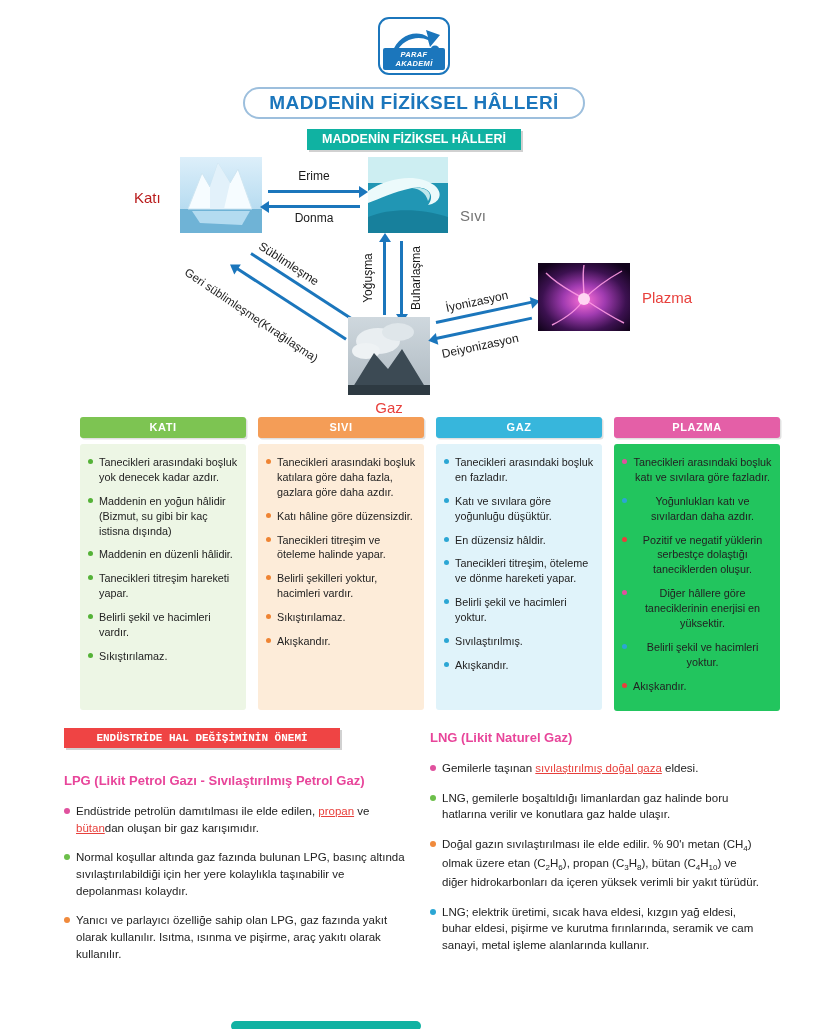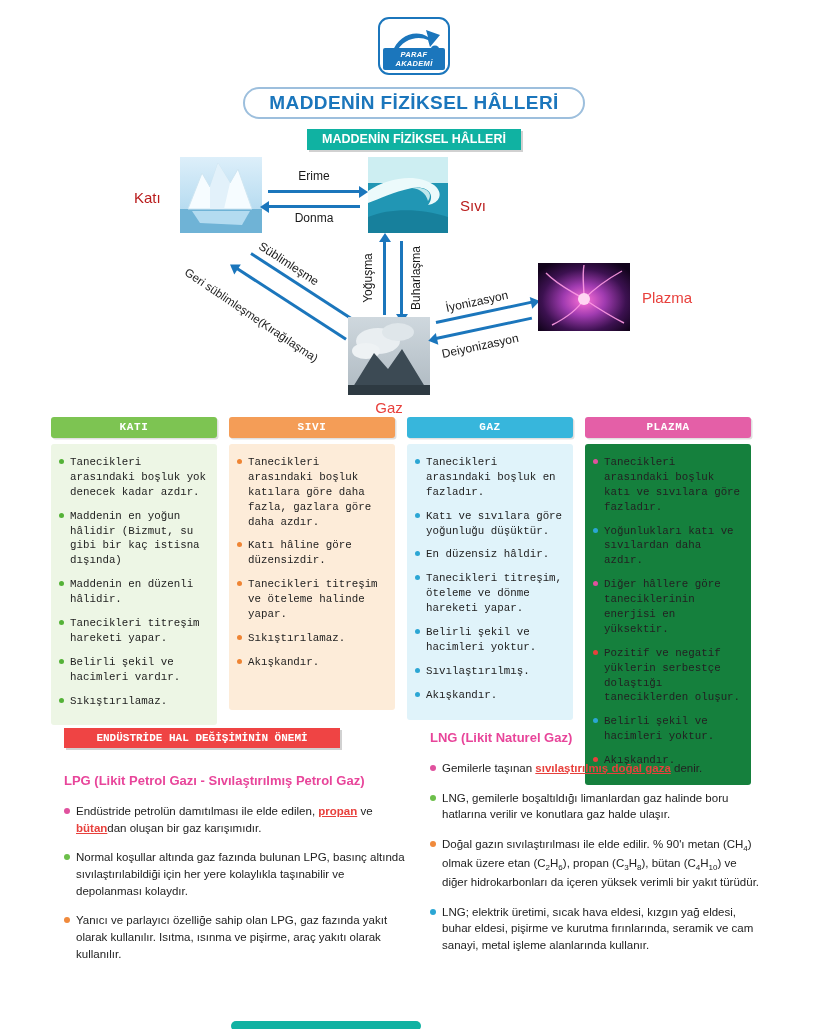--- a/index.html
+++ b/index.html
@@ -42,31 +42,31 @@
   .harrow.right::after { content:""; position:absolute; right:-8px; top:-4.5px;
     border-left:9px solid #1b76bc; border-top:6px solid transparent; border-bottom:6px solid transparent; }
   .harrow.left::before { content:""; position:absolute; left:-8px; top:-4.5px;
     border-right:9px solid #1b76bc; border-top:6px solid transparent; border-bottom:6px solid transparent; }
   .varrow { position:absolute; width:3px; background:#1b76bc; }
   .varrow.up::before { content:""; position:absolute; top:-8px; left:-4.5px;
     border-bottom:9px solid #1b76bc; border-left:6px solid transparent; border-right:6px solid transparent; }
   .varrow.down::after { content:""; position:absolute; bottom:-8px; left:-4.5px;
     border-top:9px solid #1b76bc; border-left:6px solid transparent; border-right:6px solid transparent; }
   
-  .cols { position:absolute; left:51px; top:416px; width:700px; display:flex; gap:12px;font-family:Liberation Mono, monospace; }
+  .cols { position:absolute; left:80px; top:416px; width:700px; display:flex; gap:12px; }
   .col { flex:1; min-width:0; }
   .col-head {
     height:21px; line-height:21px; border-radius:3px; color:#fff; font-weight:bold;
     font-size:11px; text-align:center; letter-spacing:.6px; box-shadow:1.5px 1.5px 0 rgba(0,0,0,.12);
   }
   .col-body { margin-top:6px; border-radius:3px; padding:11px 8px 8px 8px; min-height:266px; box-sizing:border-box; }
   .li { display:flex; gap:6px; margin-bottom:9px; font-size:10.8px; line-height:1.38; color:#222; }
   .li .dot { flex:none; width:5px; height:5px; border-radius:50%; margin-top:4px; }
   .li .li-text { min-width:0; }
-  .hl { color:#e8403c; font-weight:bold; text-decoration:underline; }
+  .hl { color:#e8403c; font-weight:normal; text-decoration:underline; }
   sub { font-size:70%; }
   
   .bottom-left { position:absolute; left:64px; top:727px; width:342px; }
   .bottom-right { position:absolute; left:430px; top:727px; width:334px; }
   .banner-industry { width:276px; height:20px; line-height:20px; font-size:11px; }
   .sub-title { font-size:13px; font-weight:bold; margin-top:25px; }
   .bottom-right .sub-title { margin-top:2px; }
   .text-list { margin-top:15px; }
   .text-list .li { font-size:11.5px; line-height:1.45; margin-bottom:13px; }
   .text-list .li .dot { width:6px; height:6px; margin-top:5px; }
@@ -117,21 +117,21 @@
   <div class="dimg" style="left:368px;top:156px;width:80px;height:76px;">
     <svg width="80" height="76" viewBox="0 0 80 76">
       <rect width="80" height="30" fill="#cdeef2"></rect>
       <rect y="26" width="80" height="50" fill="#2196b4"></rect>
       <path d="M0 60 C 24 50, 56 52, 80 60 L80 76 L0 76 Z" fill="#17809c"></path>
       <path d="M0 34 C 20 20, 50 16, 66 28 C 76 36, 72 46, 60 48 C 68 38, 60 28, 44 31 C 24 35, 12 42, 0 46 Z" fill="#ecfafb"></path>
       <path d="M44 31 C 58 29, 66 36, 60 44 C 58 36, 52 32, 44 31 Z" fill="#bfe7ec"></path>
     </svg>
   </div>
 
-  <span class="state-label" style="left: 460px; top: 196px; color: #b91c1c;">Sıvı</span>
+  <span class="state-label" style="left: 460px; top: 206px; color: #737373;">Sıvı</span>
 
   <span class="tlabel centered" style="left:328px;top:270px;width:80px;transform:rotate(-90deg);transform-origin:center;">Yoğuşma</span>
   <div class="varrow up" style="left:383px;top:240px;height:74px;"></div>
   <div class="varrow down" style="left:400px;top:240px;height:74px;"></div>
   <span class="tlabel centered" style="left:371px;top:270px;width:90px;transform:rotate(-90deg);transform-origin:center;">Buharlaşma</span>
 
   <span class="tlabel" style="left:260px;top:237px;transform:rotate(33deg);">Süblimleşme</span>
   <div class="harrow right" style="left:251px;top:251px;width:130px;transform:rotate(33deg);"></div>
   <div class="harrow left" style="left:237px;top:266px;width:130px;transform:rotate(33deg);"></div>
   <span class="tlabel" style="left:186px;top:264px;transform:rotate(34deg);font-size:11.5px;">Geri süblimleşme(Kırağılaşma)</span>
@@ -222,20 +222,24 @@
           <div class="li">
             <span class="dot" style="background-color: rgb(239, 132, 51);"></span>
             <span class="li-text"><span>Katı hâline göre düzensizdir.</span></span>
           </div>
           <div class="li">
             <span class="dot" style="background-color: rgb(239, 132, 51);"></span>
             <span class="li-text"><span>Tanecikleri titreşim ve öteleme halinde yapar.</span></span>
           </div>
           <div class="li">
             <span class="dot" style="background-color: rgb(239, 132, 51);"></span>
+            <span class="li-text"><span>Belirli şekilleri yoktur, hacimleri vardır.</span></span>
+          </div>
+          <div class="li">
+            <span class="dot" style="background-color: rgb(239, 132, 51);"></span>
             <span class="li-text"><span>Sıkıştırılamaz.</span></span>
           </div>
           <div class="li">
             <span class="dot" style="background-color: rgb(239, 132, 51);"></span>
             <span class="li-text"><span>Akışkandır.</span></span>
           </div>
         </div>
     </div>
     <div class="col">
       <div class="col-head" style="background-color: rgb(55, 182, 220);">GAZ</div>
@@ -265,36 +269,36 @@
             <span class="li-text"><span>Sıvılaştırılmış.</span></span>
           </div>
           <div class="li">
             <span class="dot" style="background-color: rgb(43, 166, 212);"></span>
             <span class="li-text"><span>Akışkandır.</span></span>
           </div>
         </div>
     </div>
     <div class="col">
       <div class="col-head" style="background-color: rgb(228, 95, 167);">PLAZMA</div>
-      <div class="col-body" style="background-color: #15803d;">
+      <div class="col-body" style="background-color: #22c55e; text-align: center;">
           <div class="li">
             <span class="dot" style="background-color: rgb(224, 81, 158);"></span>
             <span class="li-text"><span>Tanecikleri arasındaki boşluk katı ve sıvılara göre fazladır.</span></span>
           </div>
           <div class="li">
             <span class="dot" style="background-color: rgb(43, 166, 212);"></span>
             <span class="li-text"><span>Yoğunlukları katı ve sıvılardan daha azdır.</span></span>
           </div>
           <div class="li">
+            <span class="dot" style="background-color: rgb(232, 64, 60);"></span>
+            <span class="li-text"><span>Pozitif ve negatif yüklerin serbestçe dolaştığı taneciklerden oluşur.</span></span>
+          </div>
+          <div class="li">
             <span class="dot" style="background-color: rgb(224, 81, 158);"></span>
             <span class="li-text"><span>Diğer hâllere göre taneciklerinin enerjisi en yüksektir.</span></span>
-          </div>
-          <div class="li">
-            <span class="dot" style="background-color: rgb(232, 64, 60);"></span>
-            <span class="li-text"><span>Pozitif ve negatif yüklerin serbestçe dolaştığı taneciklerden oluşur.</span></span>
           </div>
           <div class="li">
             <span class="dot" style="background-color: rgb(43, 166, 212);"></span>
             <span class="li-text"><span>Belirli şekil ve hacimleri yoktur.</span></span>
           </div>
           <div class="li">
             <span class="dot" style="background-color: rgb(232, 64, 60);"></span>
             <span class="li-text"><span>Akışkandır.</span></span>
           </div>
         </div>
@@ -318,21 +322,21 @@
           <span class="li-text"><span>Yanıcı ve parlayıcı özelliğe sahip olan LPG, gaz fazında yakıt olarak kullanılır. Isıtma, ısınma ve pişirme, araç yakıtı olarak kullanılır.</span></span>
         </div>
       </div>
   </div>
 
   <div class="bottom-right">
     <div class="sub-title" style="color: rgb(232, 69, 154);">LNG (Likit Naturel Gaz)</div>
     <div class="text-list">
         <div class="li">
           <span class="dot" style="background-color: rgb(224, 81, 158);"></span>
-          <span class="li-text"><span>Gemilerle taşınan </span><span class="hl">sıvılaştırılmış doğal gaza</span><span> denir.</span></span>
+          <span class="li-text"><span>Gemilerle taşınan </span><span class="hl">sıvılaştırılmış doğal gaza</span><span> eldesi.</span></span>
         </div>
         <div class="li">
           <span class="dot" style="background-color: rgb(108, 191, 74);"></span>
           <span class="li-text"><span>LNG, gemilerle boşaltıldığı limanlardan gaz halinde boru hatlarına verilir ve konutlara gaz halde ulaşır.</span></span>
         </div>
         <div class="li">
           <span class="dot" style="background-color: rgb(240, 138, 60);"></span>
           <span class="li-text"><span>Doğal gazın sıvılaştırılması ile elde edilir. % 90'ı metan (CH</span><sub>4</sub><span>) olmak üzere etan (C</span><sub>2</sub><span>H</span><sub>6</sub><span>), propan (C</span><sub>3</sub><span>H</span><sub>8</sub><span>), bütan (C</span><sub>4</sub><span>H</span><sub>10</sub><span>) ve diğer hidrokarbonları da içeren yüksek verimli bir yakıt türüdür.</span></span>
         </div>
         <div class="li">

